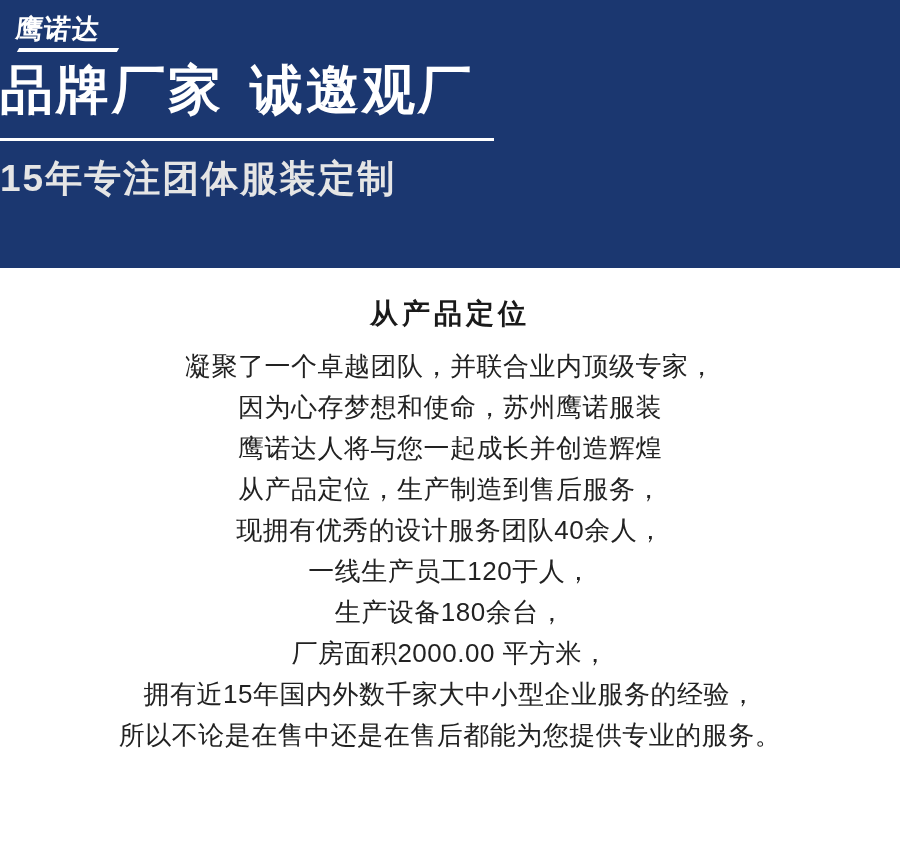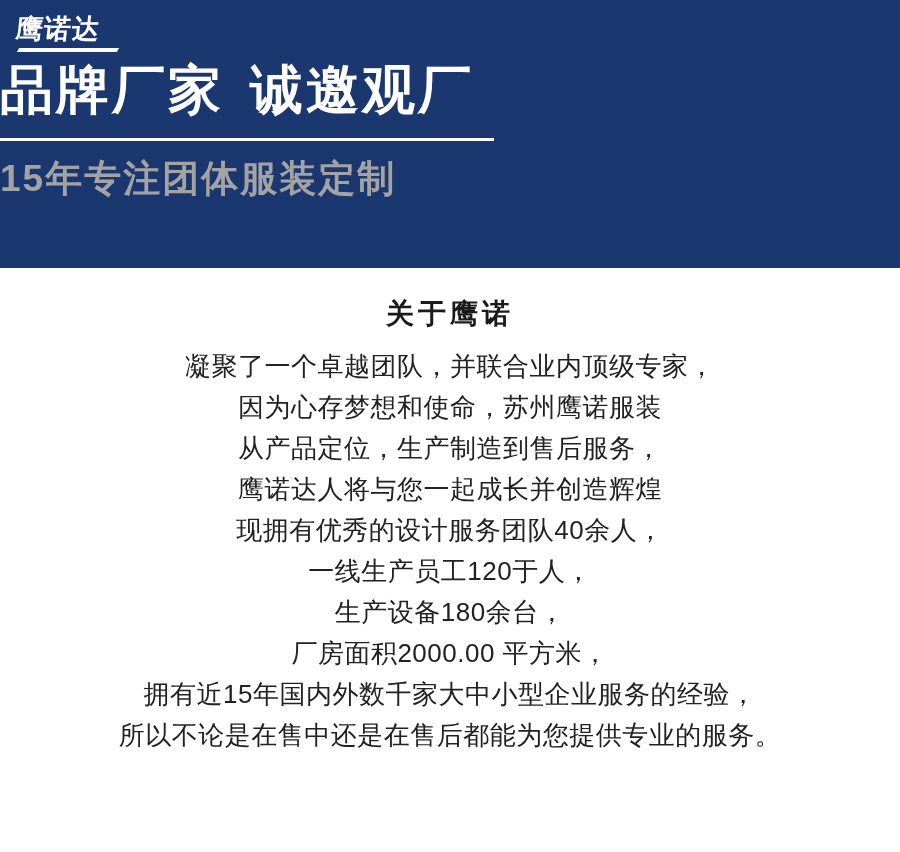--- a/index.html
+++ b/index.html
@@ -82,21 +82,21 @@
     width: 26px;
   }
   .banner-rule {
     width: 494px;
     height: 3px;
     background: #ffffff;
     margin-top: 16px;
     margin-bottom: 15px;
   }
   .banner-subtitle {
-    color: #a3a3a3;
+    color: #e5e5e5;
     font-size: 37px;
     font-weight: bold;
     letter-spacing: 2px;
     line-height: 46px;
     text-align: center;
     white-space: nowrap;
   }
 
   
   .about {
@@ -141,26 +141,26 @@
       <div class="banner-title">
         <span>品牌厂家</span><span class="gap"></span><span>诚邀观厂</span>
       </div>
       <div class="banner-rule"></div>
       <div class="banner-subtitle">15年专注团体服装定制</div>
     </div>
 
   </div>
 
   <div class="about">
-    <div class="about-heading">关于鹰诺</div>
+    <div class="about-heading">从产品定位</div>
     <div class="about-lines">
       <div class="about-line">凝聚了一个卓越团队，并联合业内顶级专家，</div>
       <div class="about-line">因为心存梦想和使命，苏州鹰诺服装</div>
+      <div class="about-line">鹰诺达人将与您一起成长并创造辉煌</div>
       <div class="about-line">从产品定位，生产制造到售后服务，</div>
-      <div class="about-line">鹰诺达人将与您一起成长并创造辉煌</div>
       <div class="about-line">现拥有优秀的设计服务团队40余人，</div>
       <div class="about-line">一线生产员工120于人，</div>
       <div class="about-line">生产设备180余台，</div>
       <div class="about-line">厂房面积2000.00 平方米，</div>
       <div class="about-line">拥有近15年国内外数千家大中小型企业服务的经验，</div>
       <div class="about-line">所以不论是在售中还是在售后都能为您提供专业的服务。</div>
     </div>
   </div>
 
 </div>

